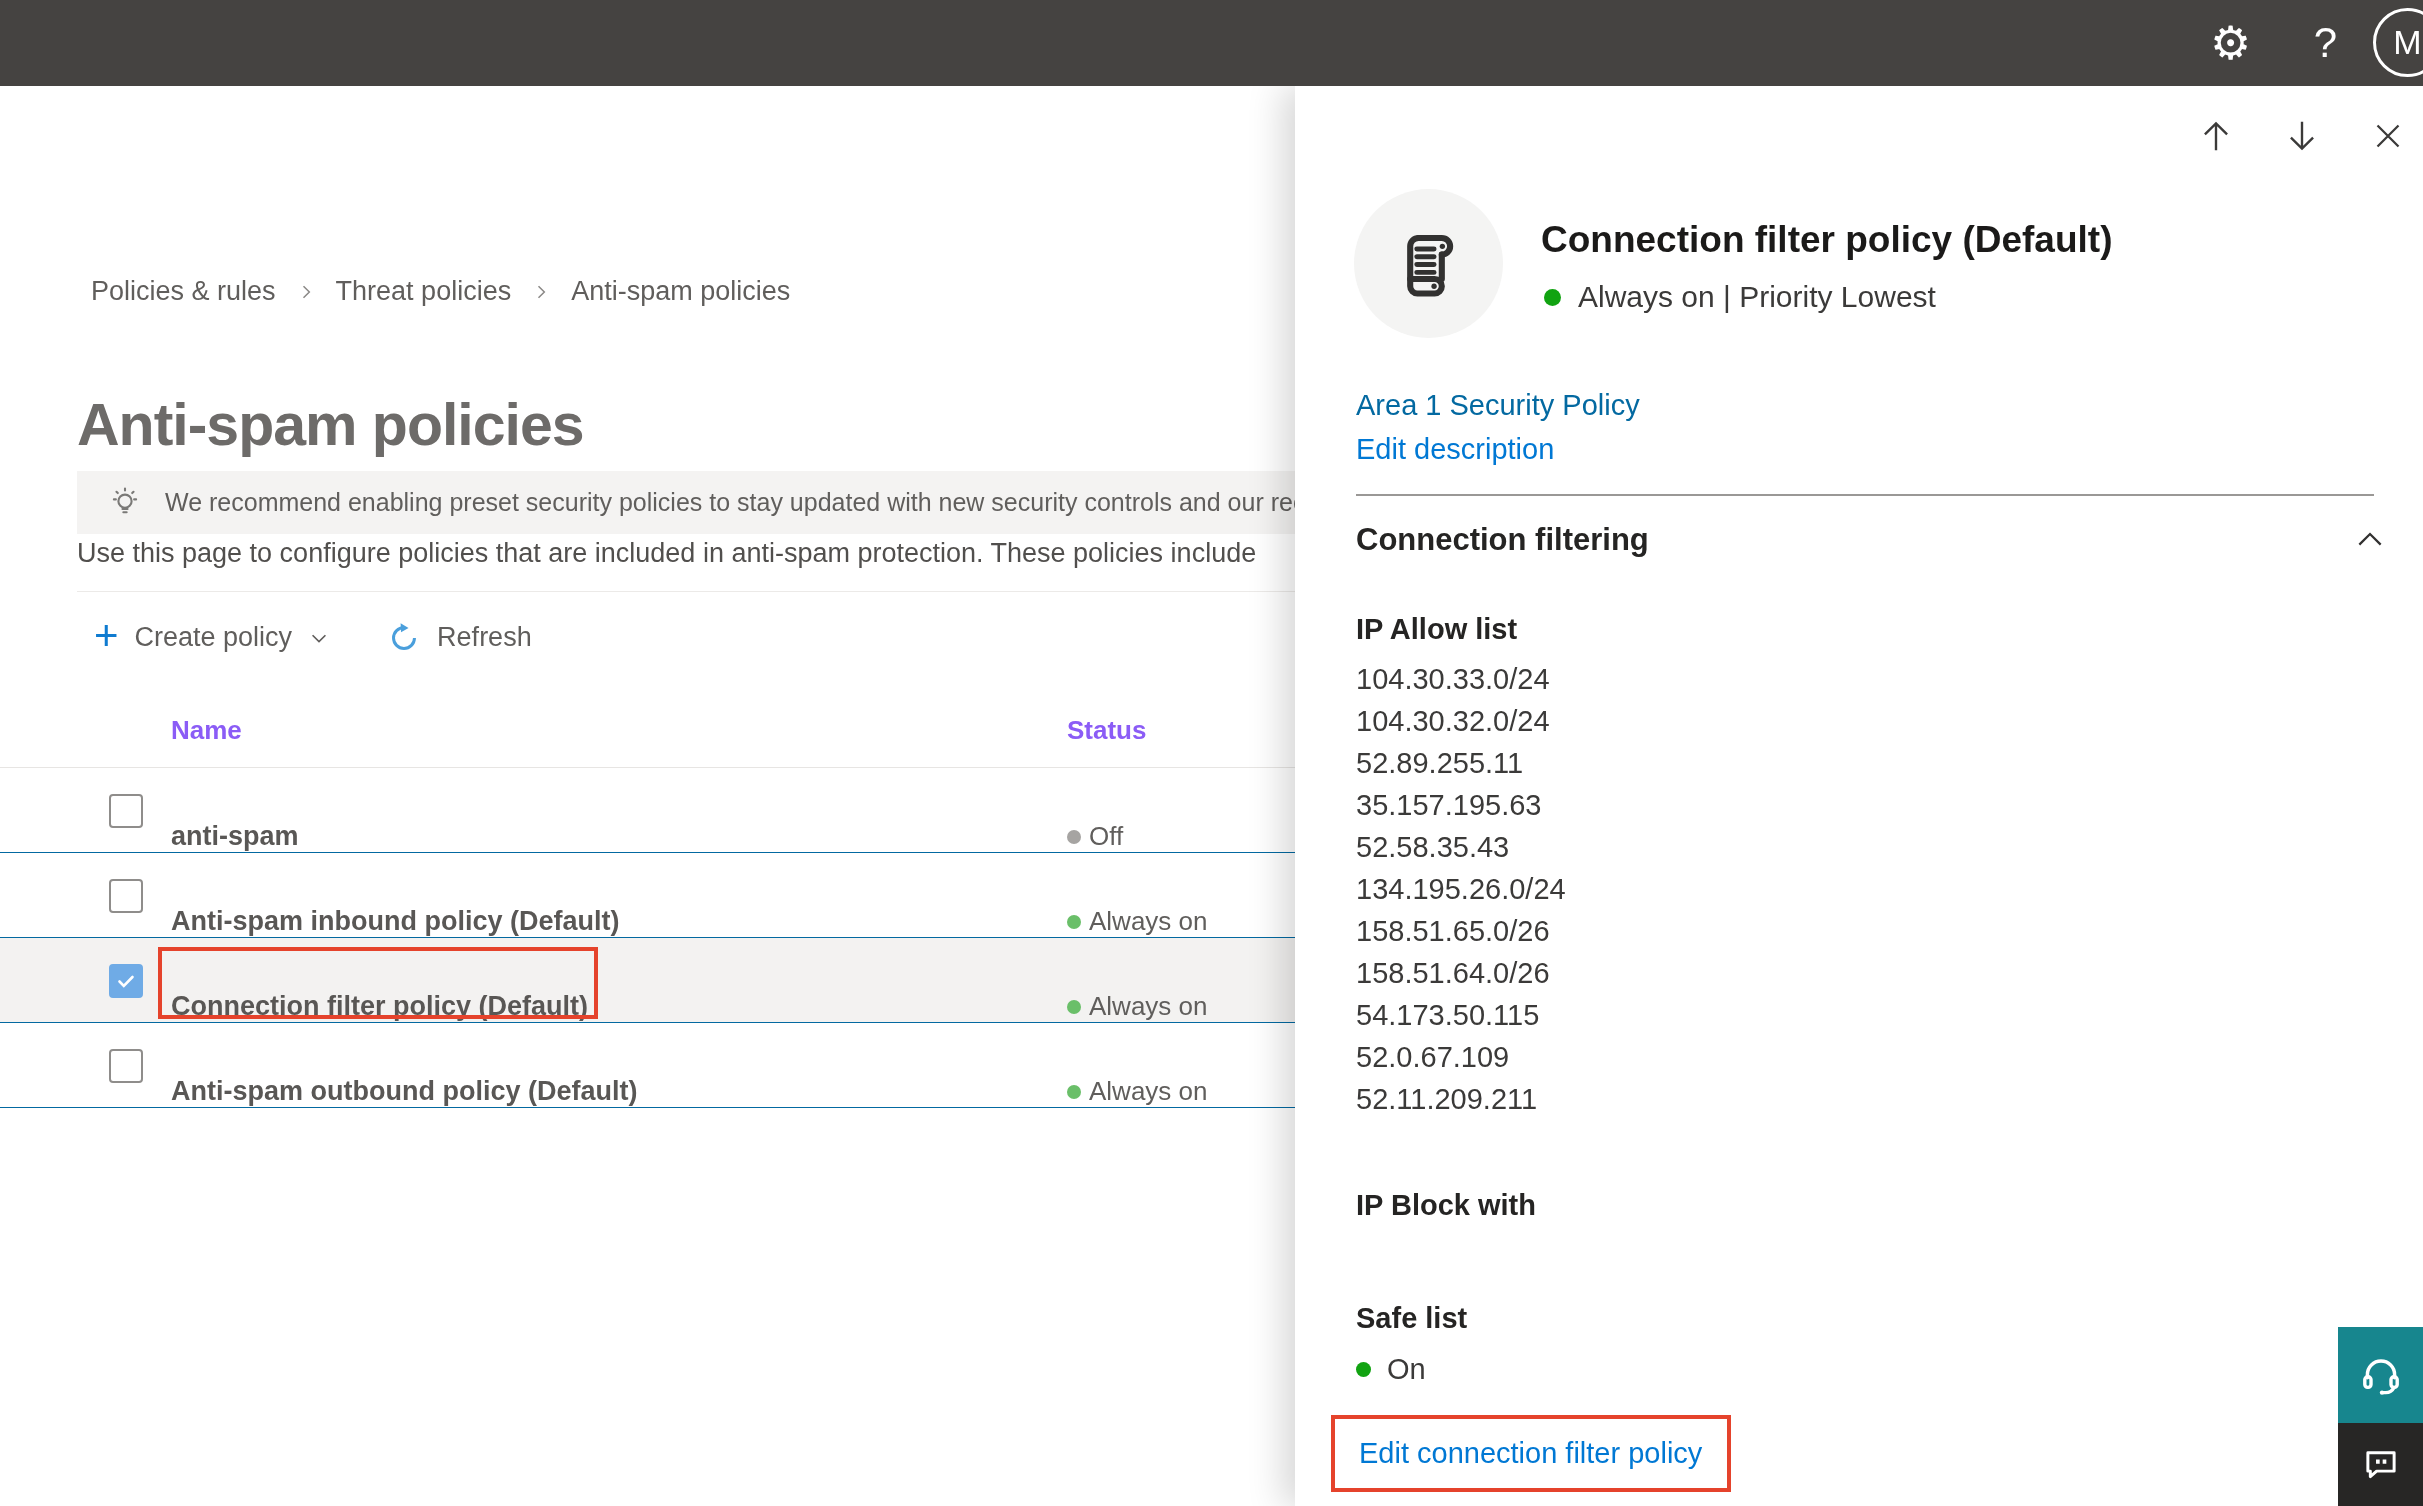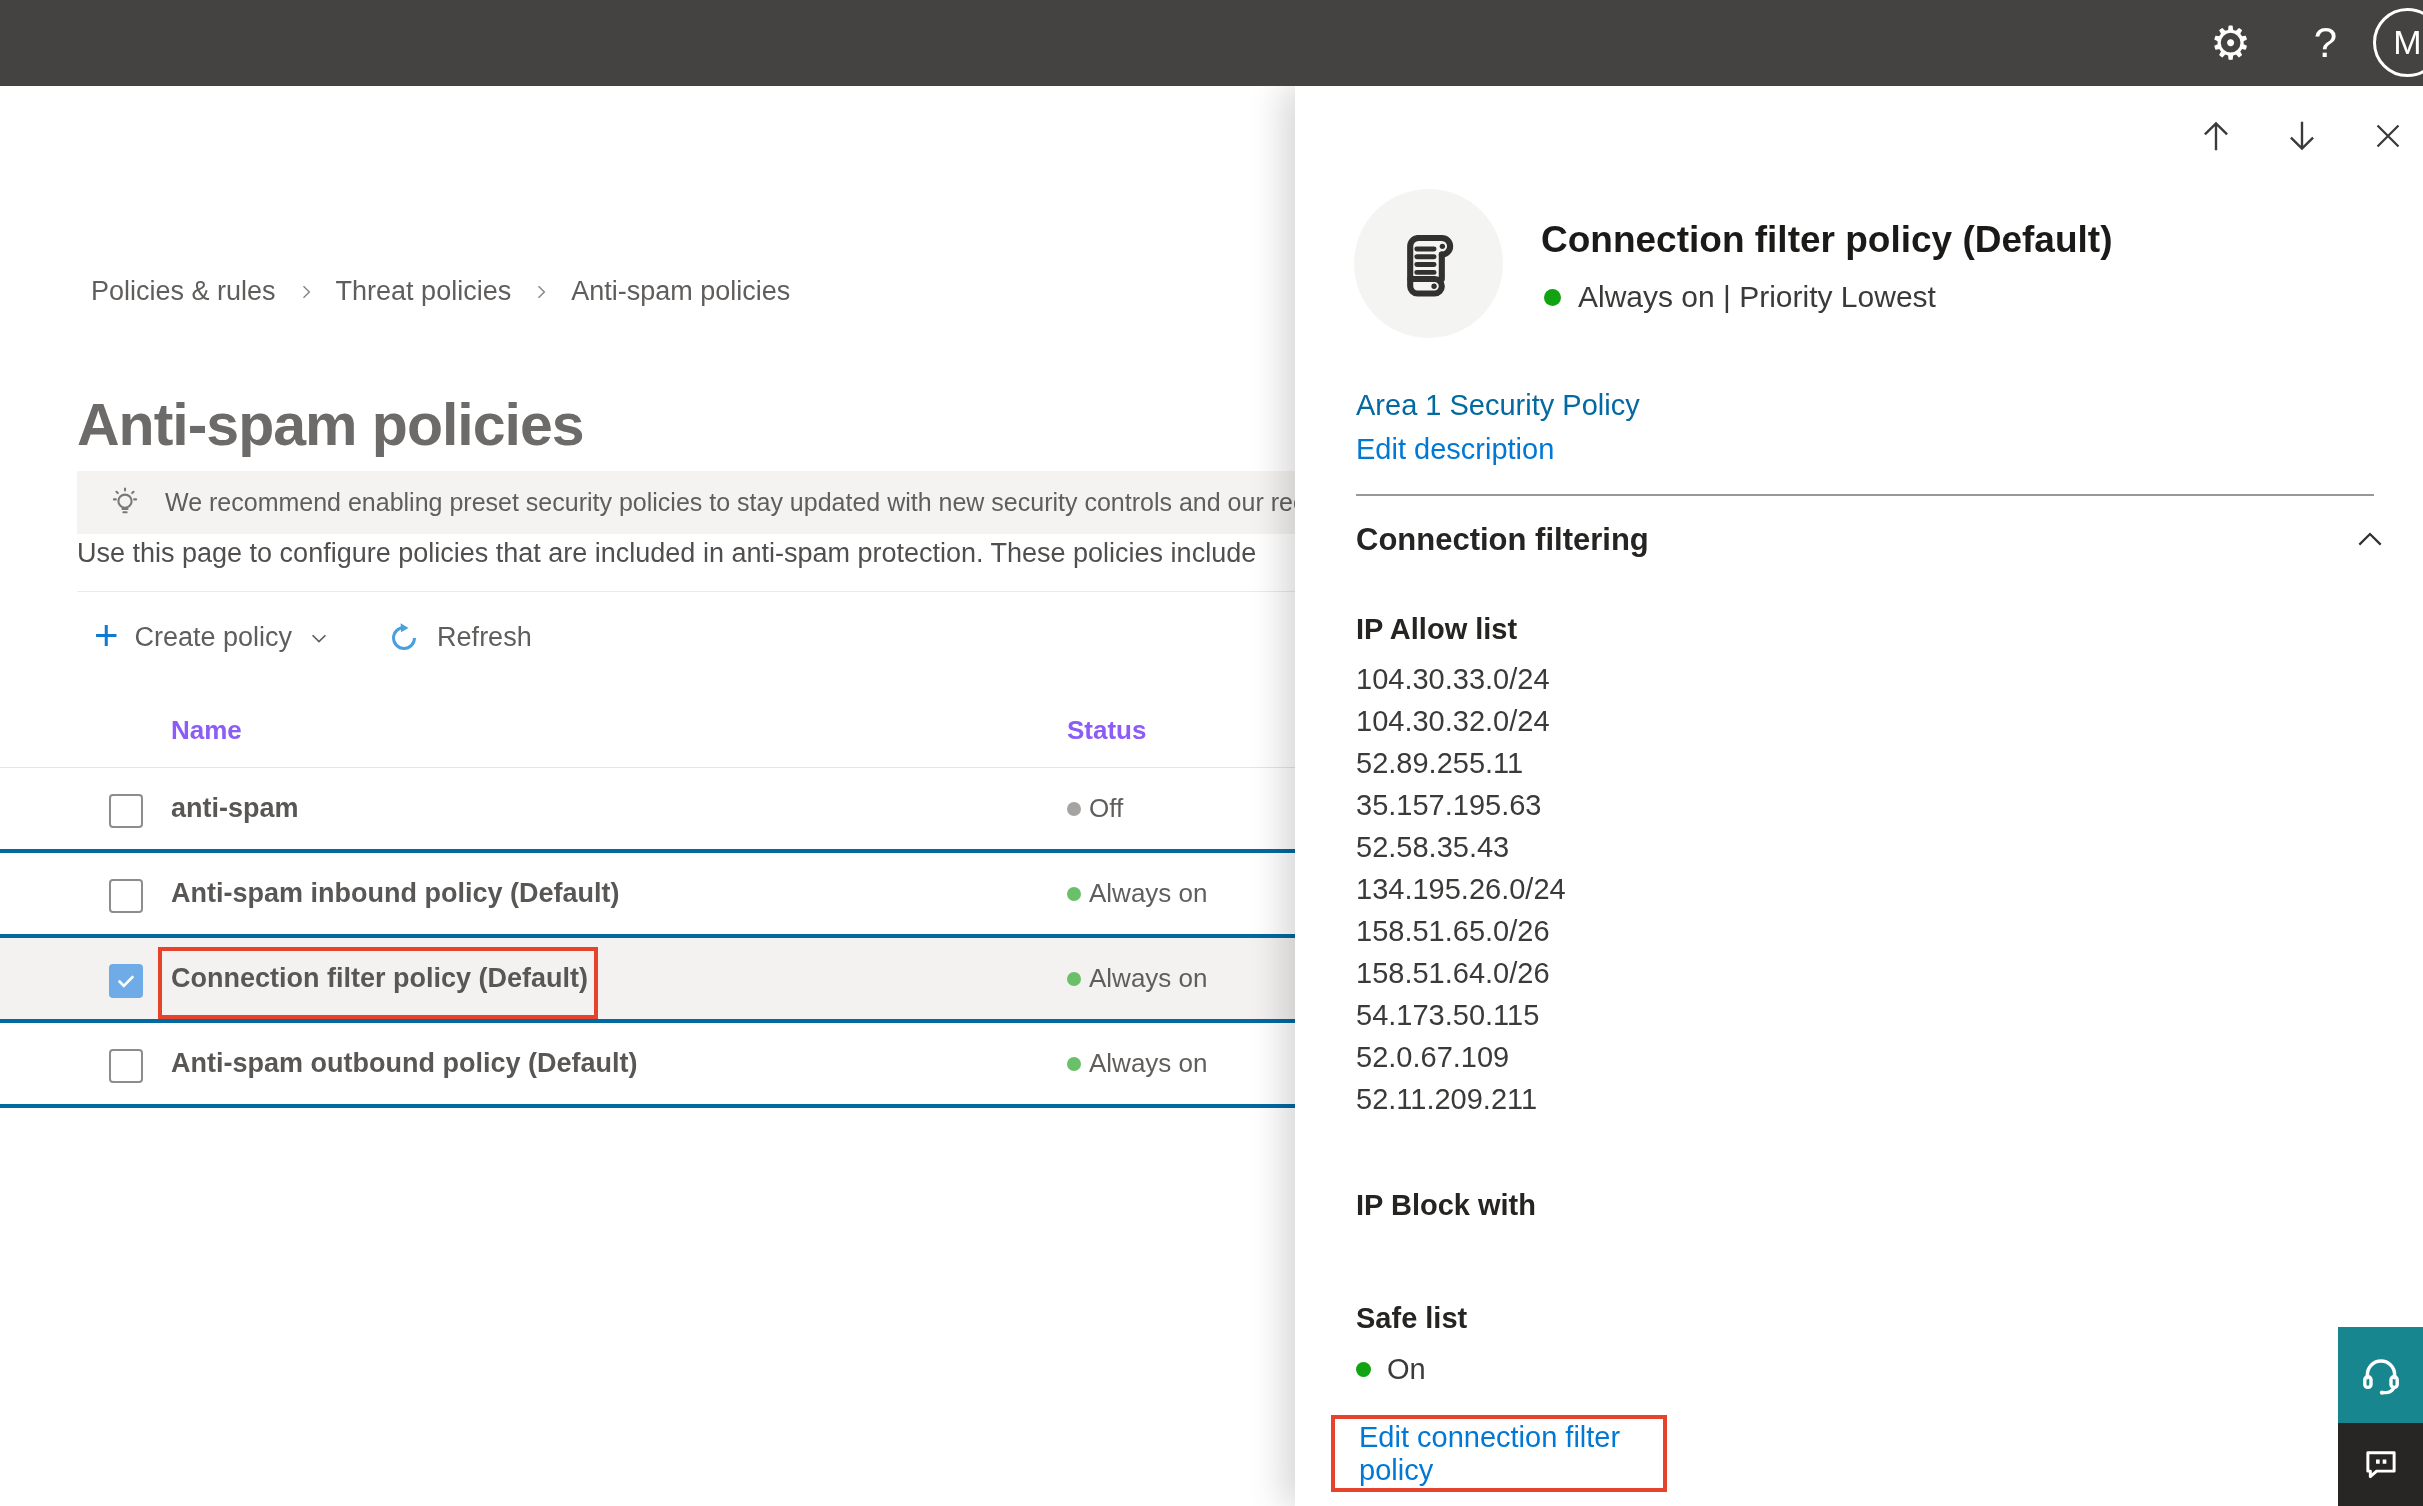--- a/index.html
+++ b/index.html
@@ -31,21 +31,21 @@
   .toolbar button { display:flex; align-items:center; gap:16px; background:none; border:none; cursor:pointer;
                     font-size:27px; color:#605e5c; font-family:"Liberation Sans", sans-serif; }
   .plus-glyph { color:#0f7bd0; font-size:42px; font-weight:300; line-height:1; margin-top:-4px; }
 
   
   .table { position:absolute; left:0; right:0; top:607px; }
   .thead { height:75px; display:flex; align-items:center; border-bottom:1px solid #e7e5e3; }
   .col-name { width:1067px; padding-left:171px; font-size:26px; }
   .thead .col-name, .thead .col-status { font-weight:bold; color:#8b5cf6; }
   .col-status { font-size:26px;text-align:center; }
-  .trow { position:relative; height:85px; display:flex; align-items:center; border-bottom:4px solid #0369a1; }
+  .trow { position:relative; height:85px; display:flex; align-items:flex-end; border-bottom:1px solid #0369a1; }
   .trow.selected { background:#f3f2f1; }
   .trow .col-name { font-weight:bold; color:#595755; font-size:27px; white-space:nowrap; overflow:hidden; }
   .checkbox { position:absolute; left:109px; top:26px; width:34px; height:34px; border:2px solid #8f8d8b;
               border-radius:4px; background:#fff; cursor:pointer; display:flex; align-items:center; justify-content:center; }
   .checkbox.checked { background:#6fabe6; border-color:#6fabe6; }
   .status-cell { display:flex; align-items:center; gap:8px; color:#605e5c; font-size:26px; }
   .dot { width:14px; height:14px; border-radius:50%; flex:none; }
   .dot.green { background:#6abf69; }
   .dot.gray  { background:#a6a4a2; }
   .annot-row-box { position:absolute; left:158px; top:9px; width:440px; height:72px;
@@ -72,21 +72,21 @@
   .section-title { font-size:31px; font-weight:bold; color:#252423; }
   .chev-btn { background:none; border:none; cursor:pointer; display:flex; }
   .sub-title { font-size:29px; font-weight:bold; color:#252423; position:absolute; left:61px; }
   .ip-allow-title { top:527px; }
   .ip-list { position:absolute; left:61px; top:572px; font-size:29px; color:#3b3a39; line-height:42px; }
   .ip-block-title { top:1103px; }
   .safe-title { top:1216px; }
   .safe-status { position:absolute; left:61px; top:1267px; display:flex; align-items:center; gap:16px;
                  font-size:29px; color:#3b3a39; }
   .safe-status .pdot { width:15px; height:15px; }
-  .edit-link-box { position:absolute; left:36px; top:1329px; width:336px; height:77px;
+  .edit-link-box { position:absolute; left:36px; top:1329px; width:400px; height:77px;
                    border:4px solid #e5432c; display:flex; align-items:center; padding-left:24px; }
   .edit-link-box a { font-size:29px; }
 
   
   .float-btn { position:absolute; left:2338px; width:85px; border:none; cursor:pointer; z-index:6;
                display:flex; align-items:center; justify-content:center; }
   .support-btn { top:1327px; height:96px; background:#17868e; }
   .feedback-btn { top:1423px; height:84px; background:#272625; }
 </style>
 </head>

